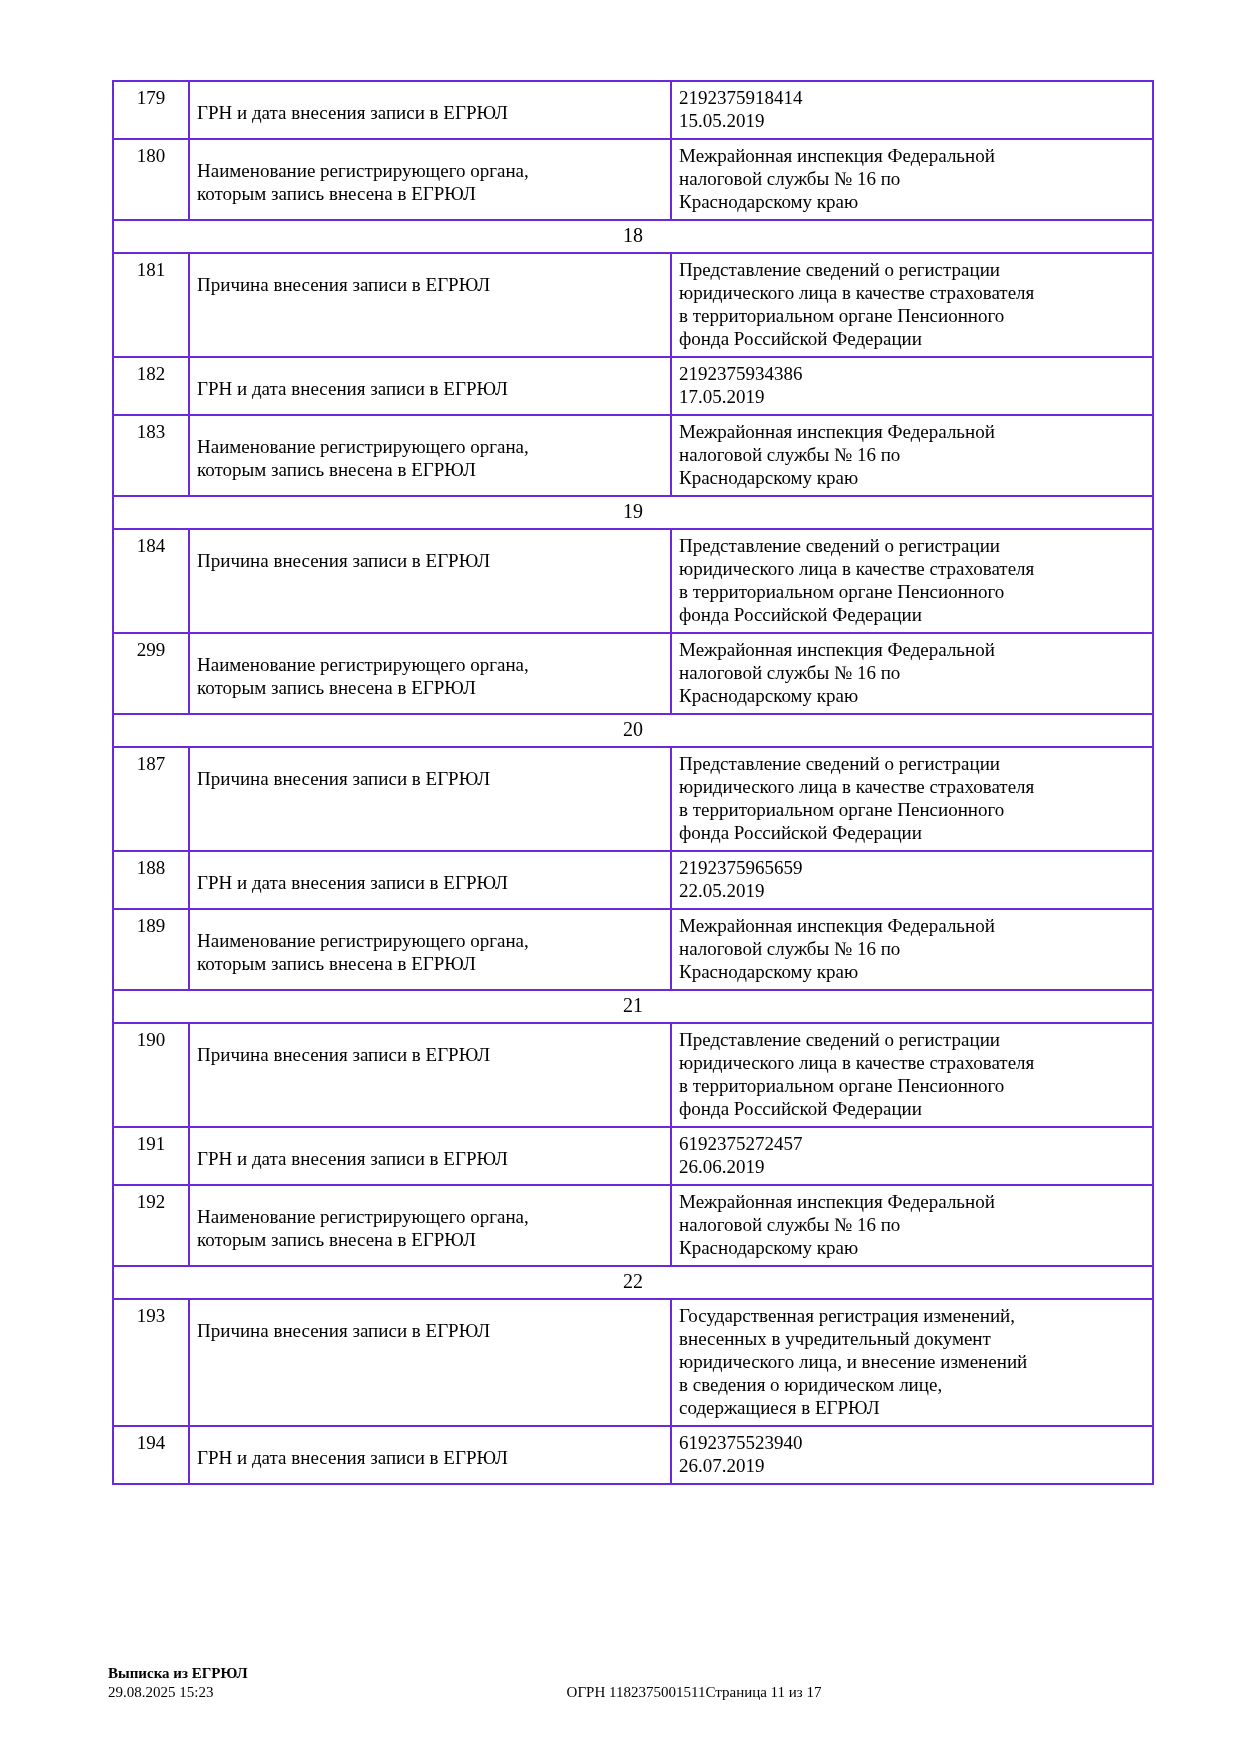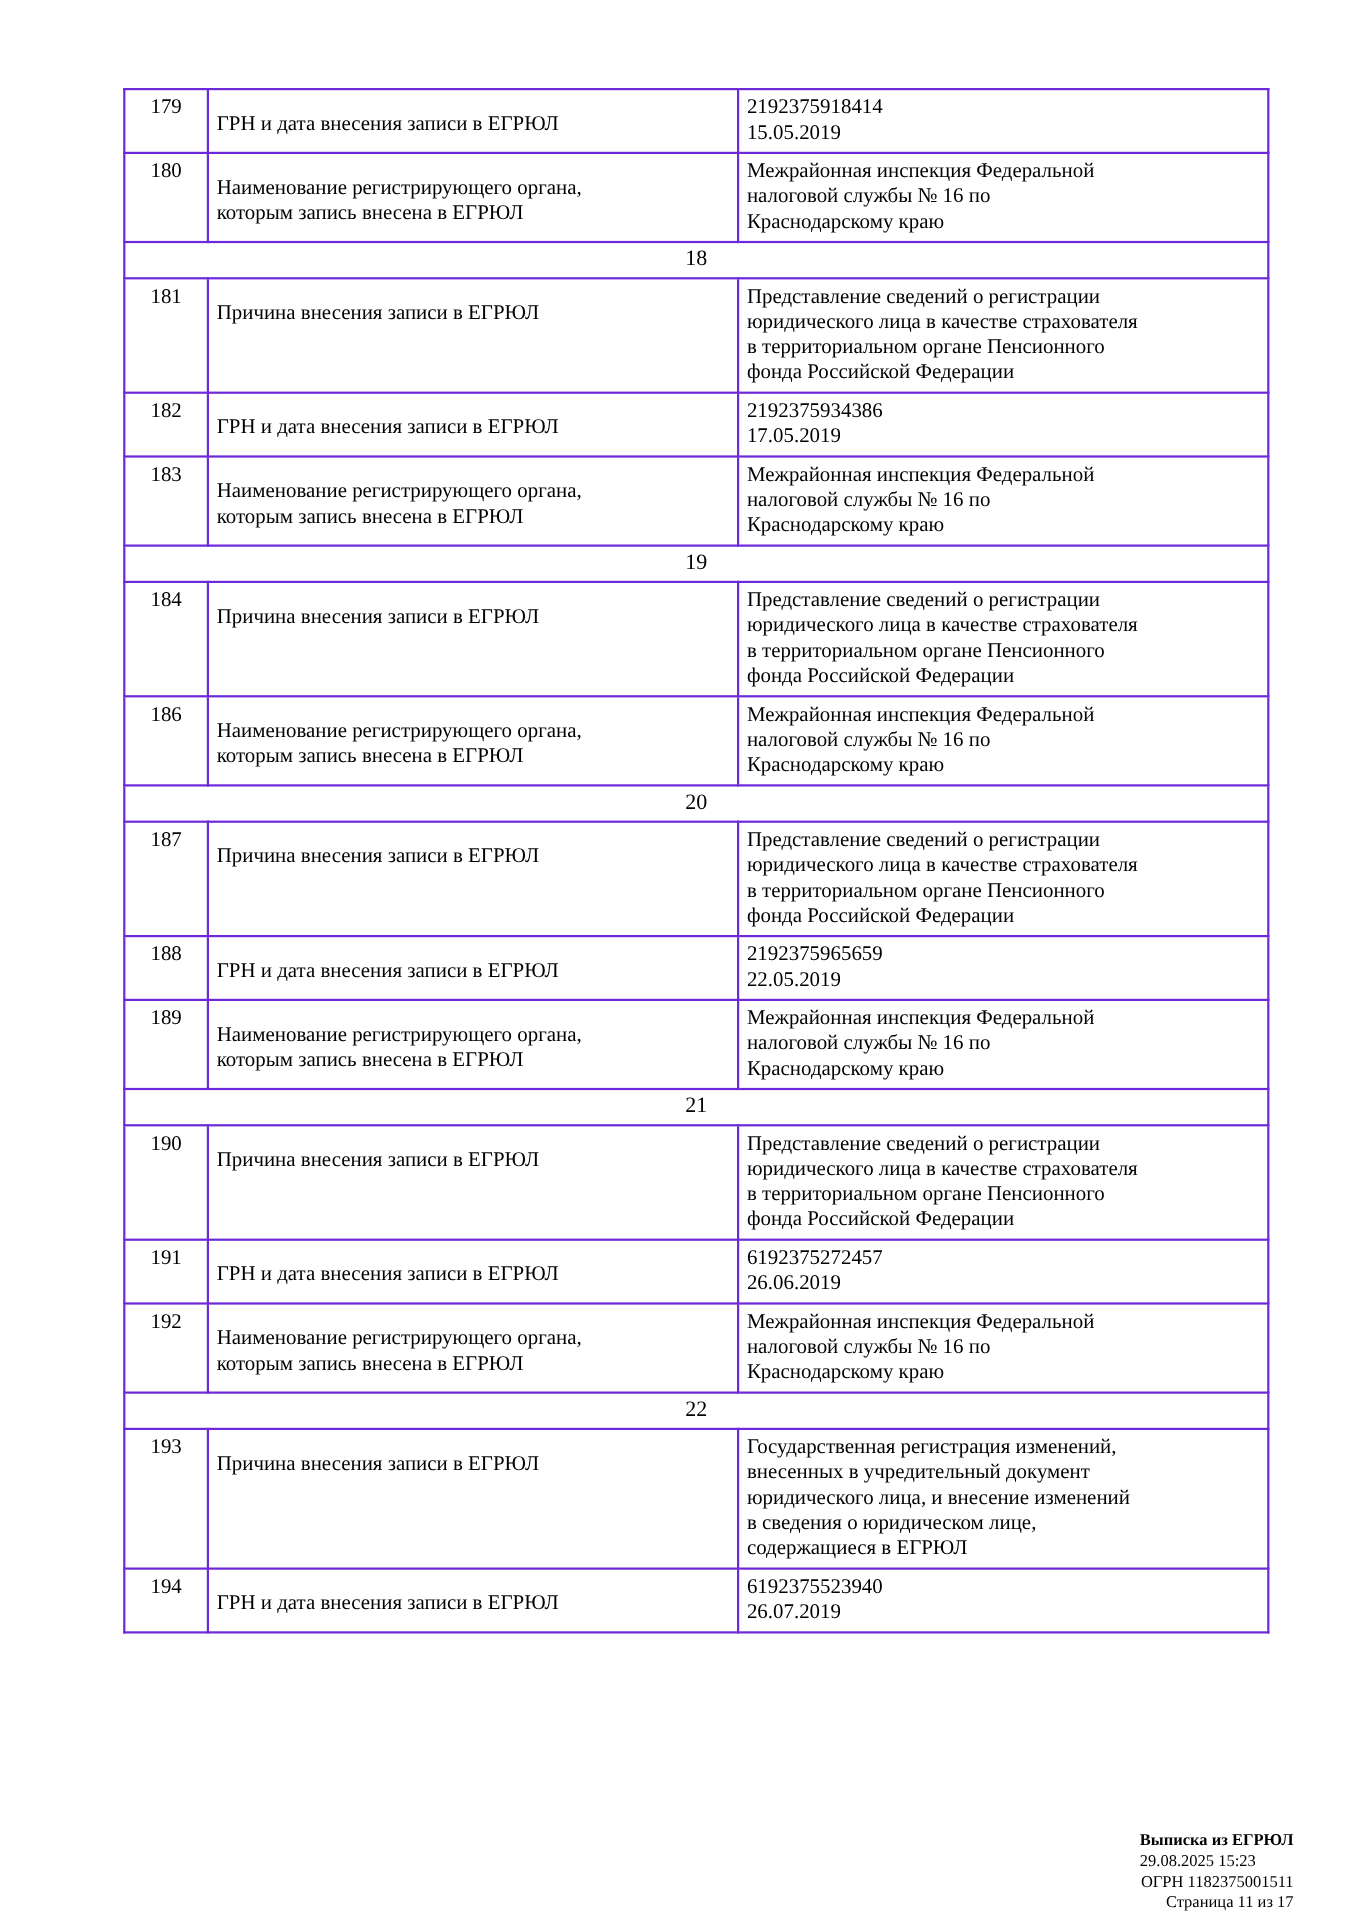--- a/index.html
+++ b/index.html
@@ -44,28 +44,27 @@
   }
   tr.section-row td {
     text-align: center;
     font-weight: normal;
     font-size: 20px;
     padding: 3px 2px 5px 2px;
     white-space: normal;
   }
   .footer {
     position: absolute;
-    left: 120px;
+    left: 108px;
     width: 1056px;
     top: 1664px;
     display: flex;
     align-items: flex-end;
     font-size: 15px;
     line-height: 19px;
-    flex-direction: column;
   }
   .footer-left { flex: 1; }
   .footer-doc-title { font-weight: bold; }
   .footer-center { flex: 0 0 auto; }
   .footer-right { flex: 1; text-align: left; }
 </style>
 </head>
 <body>
 
 <div class="page">
@@ -121,21 +120,21 @@
         </tr>
         <tr>
           <td class="num">184</td>
           <td class="label">Причина внесения записи в ЕГРЮЛ</td>
           <td class="value">Представление сведений о регистрации
 юридического лица в качестве страхователя
 в территориальном органе Пенсионного
 фонда Российской Федерации</td>
         </tr>
         <tr>
-          <td class="num">186</td>
+          <td class="num">299</td>
           <td class="label">Наименование регистрирующего органа,
 которым запись внесена в ЕГРЮЛ</td>
           <td class="value">Межрайонная инспекция Федеральной
 налоговой службы № 16 по
 Краснодарскому краю</td>
         </tr>
         <tr class="section-row">
           <td colspan="3">20</td>
         </tr>
         <tr>

